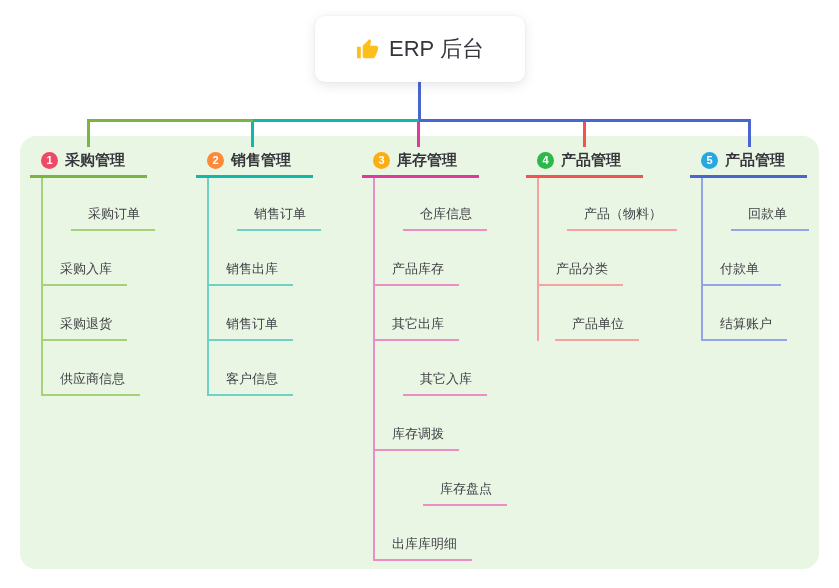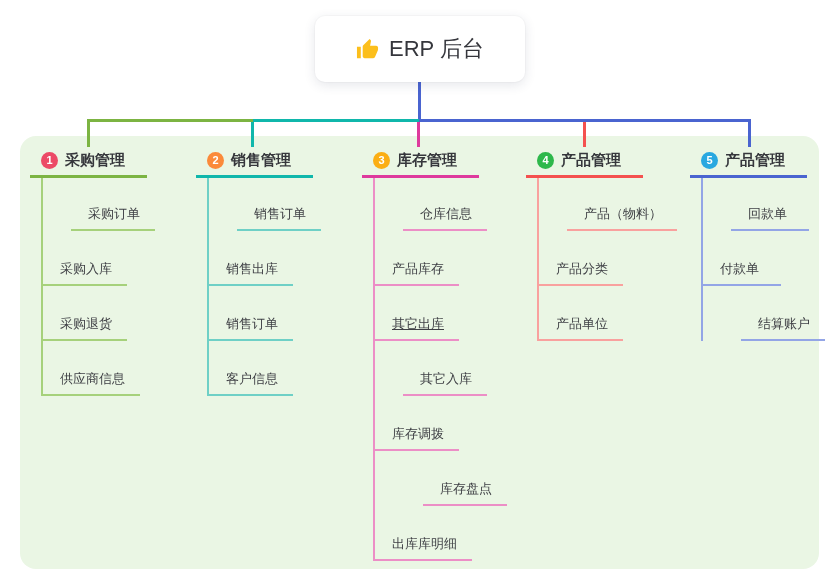--- a/index.html
+++ b/index.html
@@ -102,46 +102,46 @@
     </div>
 
     <div class="branch b3">
       <div class="branch-title" style="border-bottom-color: rgb(222, 58, 157);">
         <span class="badge" style="background: rgb(251, 174, 20);">3</span>
         <span class="branch-label">库存管理</span>
       </div>
       <div class="children" style="border-left-color: rgb(236, 142, 198);">
           <div class="child" style="border-bottom-color: rgb(236, 142, 198);">仓库信息</div>
           <div class="child" style="border-bottom-color: rgb(236, 142, 198);">产品库存</div>
-          <div class="child" style="border-bottom-color: rgb(236, 142, 198); text-decoration: underline;">其它出库</div>
+          <div class="child" style="border-bottom-color: rgb(236, 142, 198);">其它出库</div>
           <div class="child" style="border-bottom-color: rgb(236, 142, 198); margin-left: 28px;">其它入库</div>
           <div class="child" style="border-bottom-color: rgb(236, 142, 198);">库存调拨</div>
           <div class="child" style="border-bottom-color: rgb(236, 142, 198); margin-left: 48px;">库存盘点</div>
           <div class="child" style="border-bottom-color: rgb(236, 142, 198);">出库库明细</div>
         </div>
     </div>
 
     <div class="branch b4">
       <div class="branch-title" style="border-bottom-color: rgb(244, 81, 79);">
         <span class="badge" style="background: rgb(46, 184, 75);">4</span>
         <span class="branch-label">产品管理</span>
       </div>
       <div class="children" style="border-left-color: rgb(249, 161, 158);">
           <div class="child" style="border-bottom-color: rgb(249, 161, 158);">产品（物料）</div>
           <div class="child" style="border-bottom-color: rgb(249, 161, 158);">产品分类</div>
-          <div class="child" style="border-bottom-color: rgb(249, 161, 158);">产品单位</div>
+          <div class="child" style="border-bottom-color: rgb(249, 161, 158); margin-left: 16px;">产品单位</div>
         </div>
     </div>
 
     <div class="branch b5">
       <div class="branch-title" style="border-bottom-color: rgb(74, 100, 208);">
         <span class="badge" style="background: rgb(41, 168, 224);">5</span>
         <span class="branch-label">产品管理</span>
       </div>
       <div class="children" style="border-left-color: rgb(147, 165, 230);">
           <div class="child" style="border-bottom-color: rgb(147, 165, 230);">回款单</div>
           <div class="child" style="border-bottom-color: rgb(147, 165, 230);">付款单</div>
-          <div class="child" style="border-bottom-color: rgb(147, 165, 230); margin-left: 38px;">结算账户</div>
+          <div class="child" style="border-bottom-color: rgb(147, 165, 230);">结算账户</div>
         </div>
     </div>
   </div>
 
 </div>
 
 </body></html>

